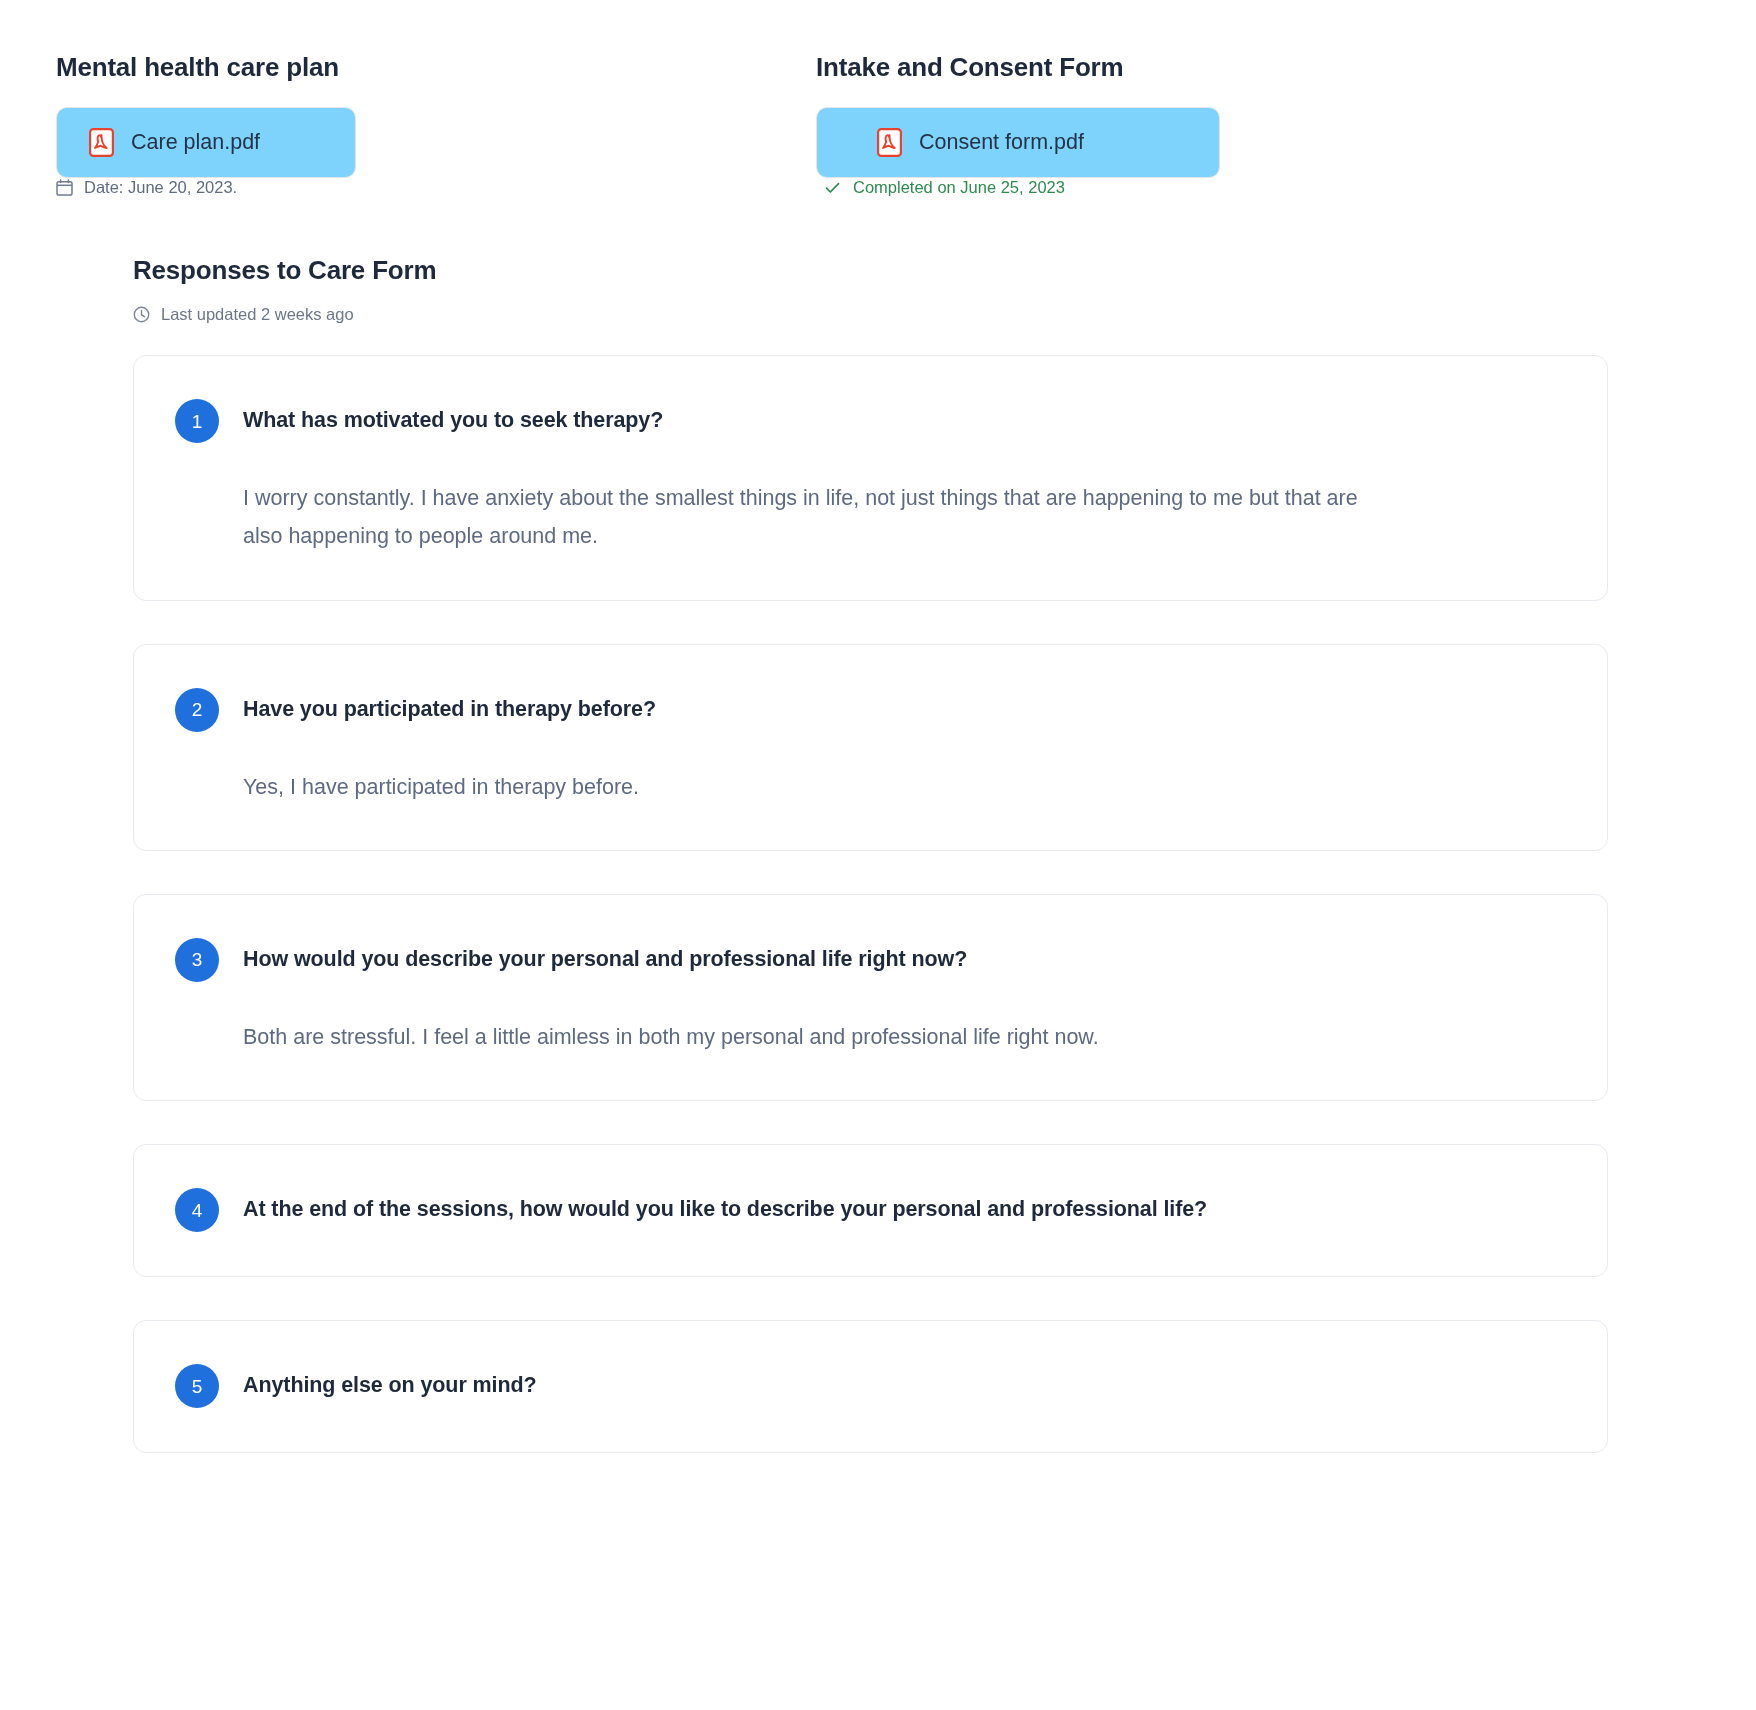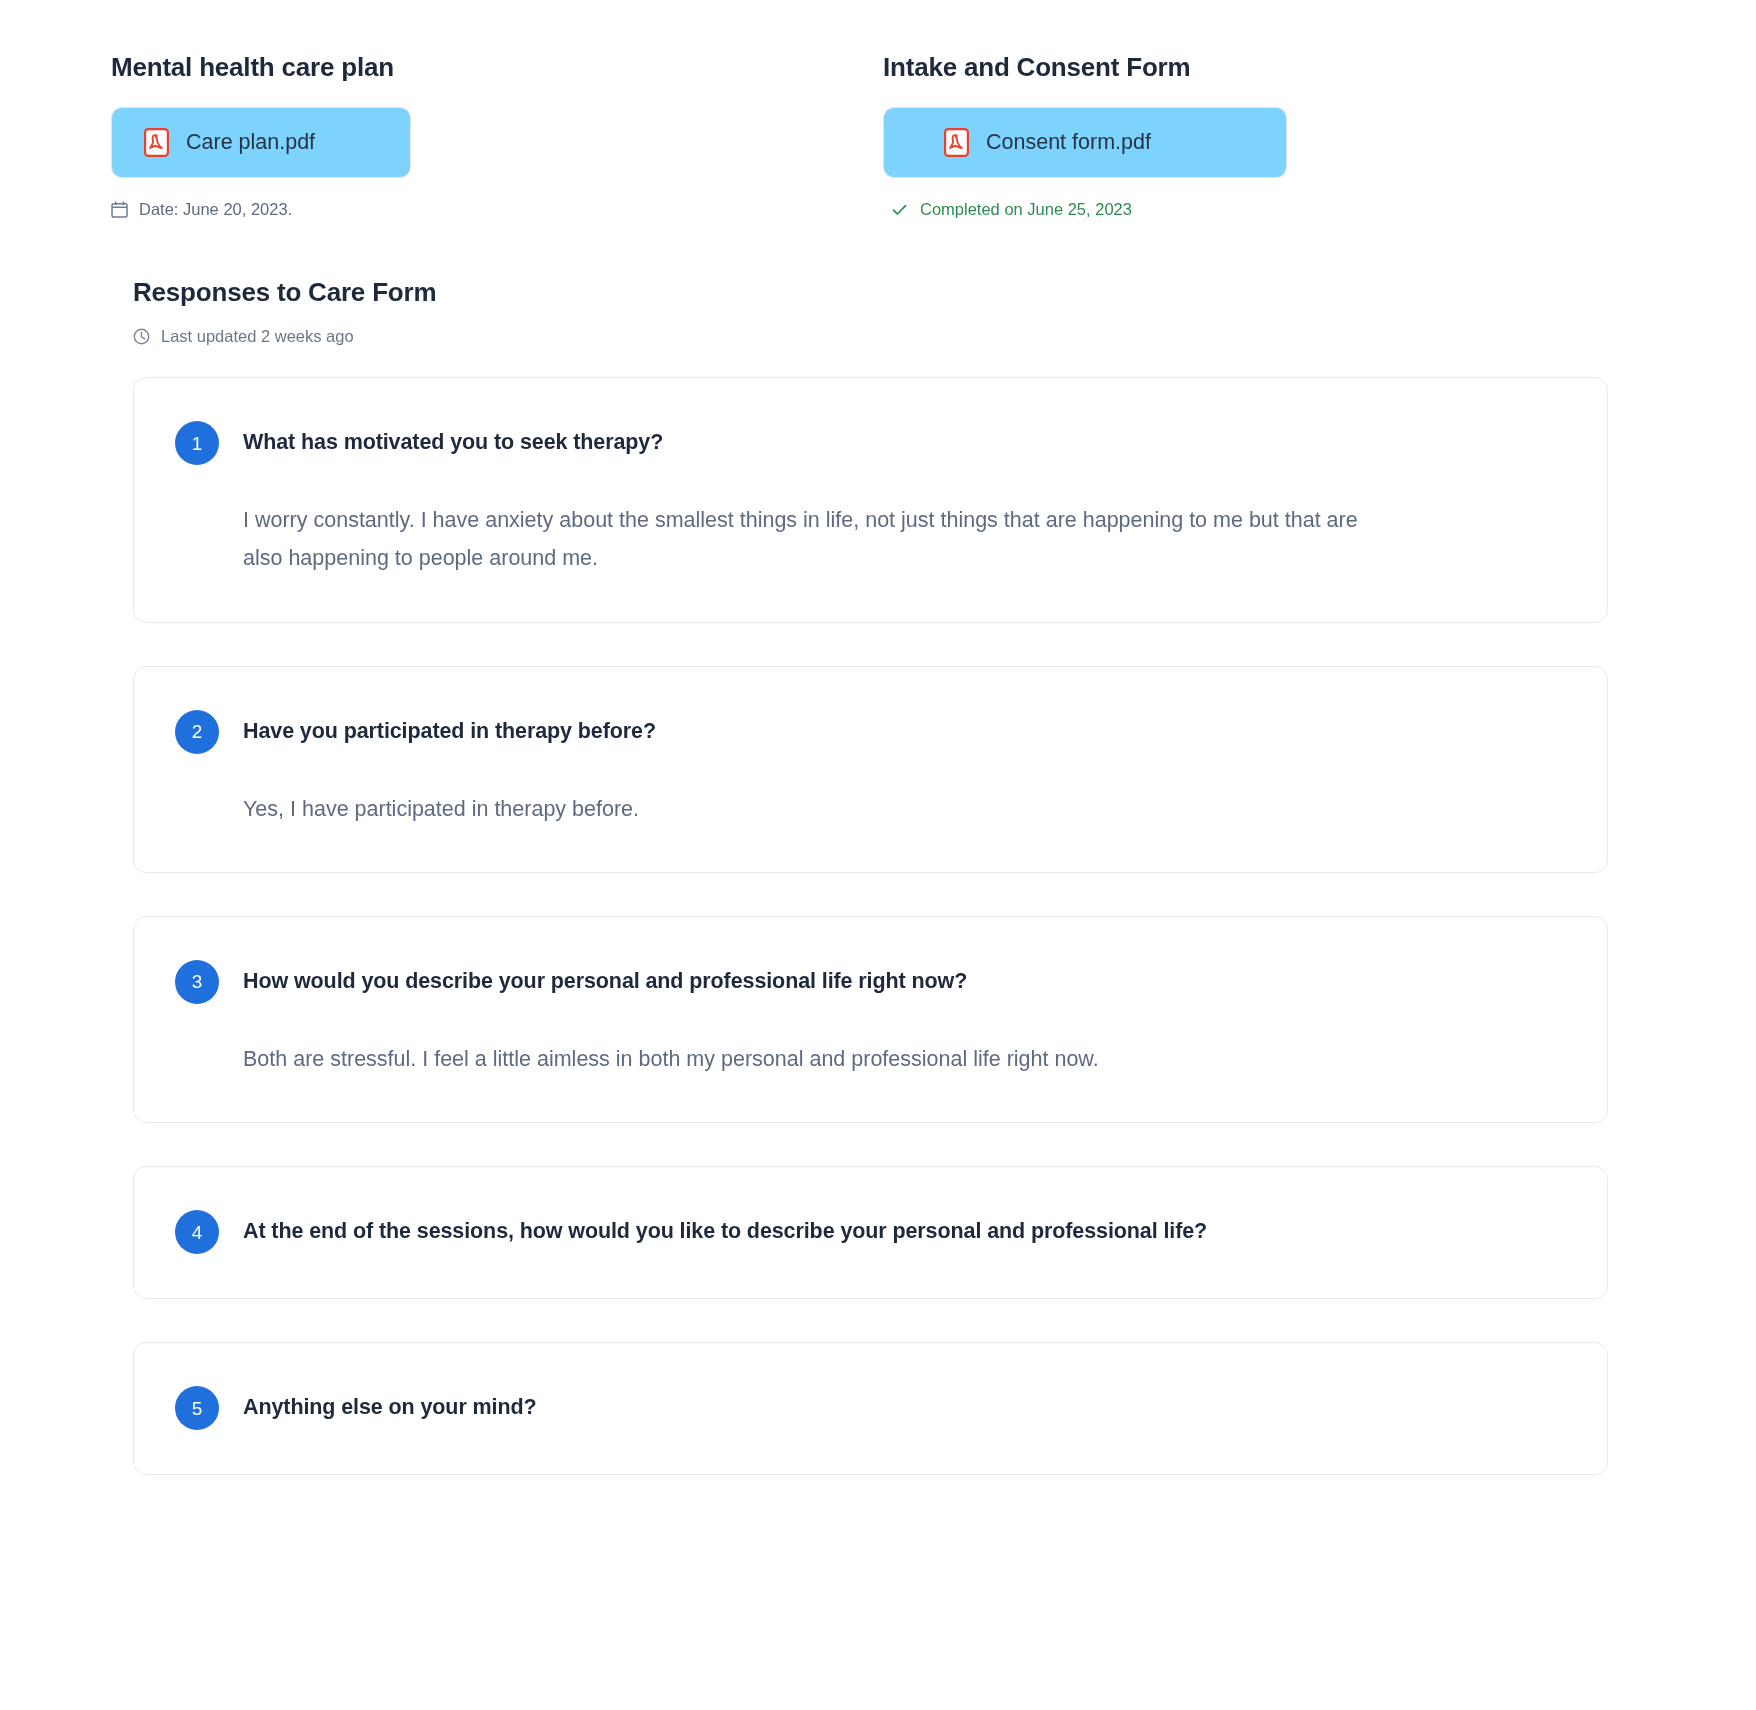--- a/index.html
+++ b/index.html
@@ -15,22 +15,22 @@
   .page {
     width: 1756px;
     height: 1710px;
     position: relative;
     padding: 52px 0 0 0;
   }
 
   
   .docs-row {
     display: flex;
-    padding-left: 111px;
-    gap: 12px;
+    padding-left: 56px;
+    gap: 0;
   }
   .doc-col { width: 760px; }
   .doc-col.right { width: 700px; }
 
   .doc-title {
     font-size: 26px;
     font-weight: 700;
     color: #1e2a3b;
     letter-spacing: -0.2px;
     line-height: 1.2;
@@ -53,21 +53,20 @@
   .pdf-icon { width: 25px; height: 29px; flex: 0 0 auto; display: block; }
 
   .file-name {
     font-size: 21.5px;
     color: #253349;
     font-weight: 400;
     white-space: nowrap;
   }
 
   .doc-meta {
-    margin-top: 22px;
     display: flex;
     align-items: center;
     gap: 11px;
     font-size: 16.5px;
     color: #5f6b7e;
   }
   .doc-meta.right {
     padding-left: 8px;
     color: #2e8b4f;
     gap: 12px;

